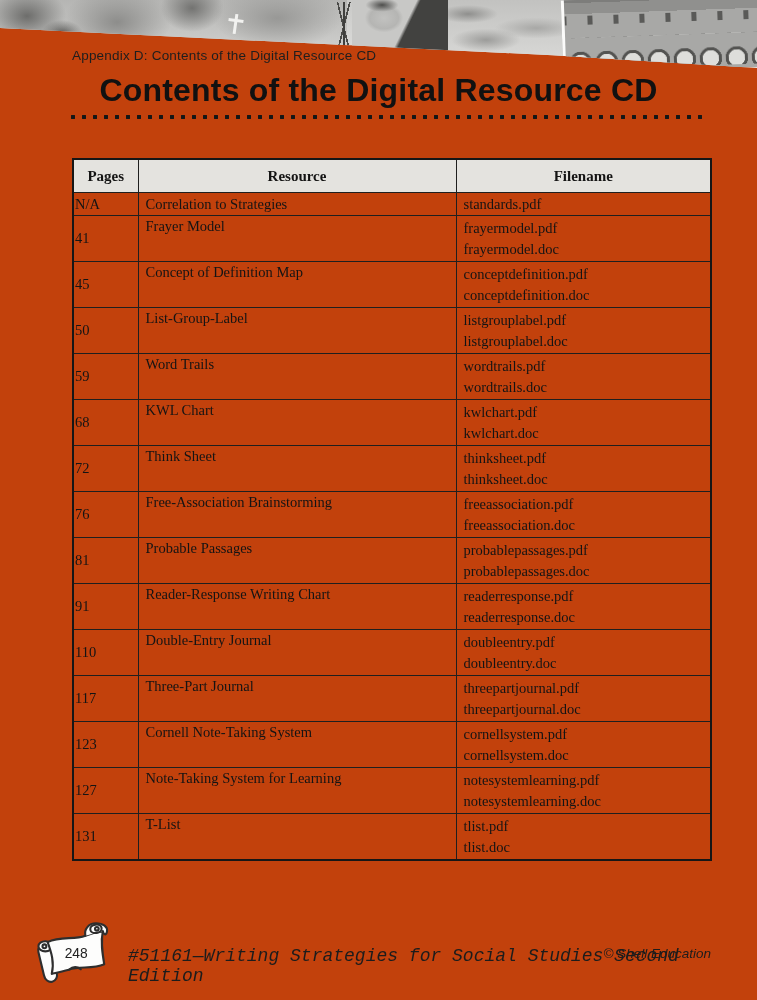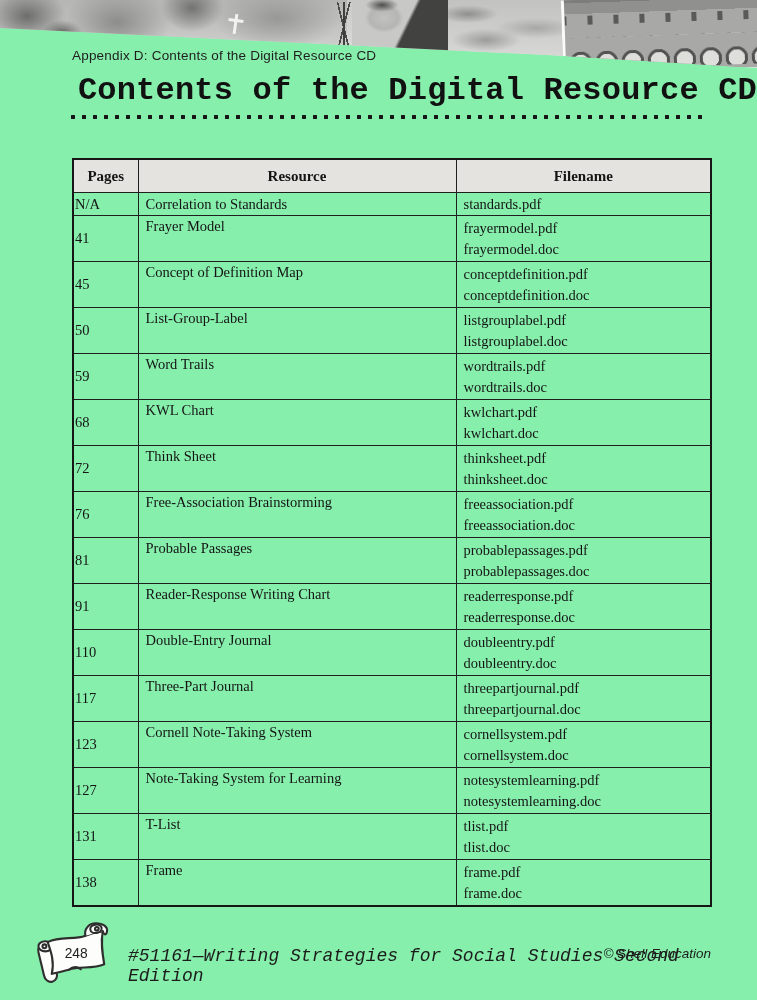--- a/index.html
+++ b/index.html
@@ -1,18 +1,18 @@
 <!DOCTYPE html>
 <html><head>
 <meta charset="utf-8">
 <style>
   html,body{margin:0;padding:0;background:#9b9b9b;}
   .page{
     position:relative; width:757px; height:1000px; margin:0 auto;
-    background:#86efac; overflow:hidden;
+    background:#c2410c; overflow:hidden;
     font-family:"Liberation Serif", serif; color:#1a1a1a;
   }
 
   
   .banner{
     position:absolute; top:0; left:0; width:757px; height:70px;
     background:linear-gradient(#c9c9c7,#e2e2e0);
     clip-path:polygon(0 0, 100% 0, 100% 97%, 73% 79%, 0 40%);
   }
   .banner > div{position:absolute;}
@@ -68,21 +68,21 @@
     background-repeat:repeat-x, repeat-x, no-repeat, no-repeat;
   }
 
   
   .breadcrumb{
     position:absolute; left:72px; top:48px; font-family:"Liberation Sans", sans-serif;
     font-size:13.5px; color:#1e1e1e; letter-spacing:.2px;
   }
   .title{
     position:absolute; left:0; top:72px; width:757px; margin:0;
-    text-align:right; font-family:Liberation Mono, monospace;
+    text-align:center; font-family:Liberation Sans, sans-serif;
     font-size:32px; font-weight:bold; color:#111; letter-spacing:.2px;
   }
   .dotted{
     position:absolute; left:70px; top:114px; width:638px; height:6px;
     background-image:radial-gradient(circle at 3px 3px, #161616 2.1px, transparent 2.5px);
     background-size:11px 6px; background-repeat:repeat-x;
   }
 
   
   table.contents{
@@ -154,21 +154,21 @@
     <thead>
       <tr>
         <th>Pages</th>
         <th>Resource</th>
         <th>Filename</th>
       </tr>
     </thead>
     <tbody id="table-body">
         <tr class="single">
           <td class="col-pages">N/A</td>
-          <td class="col-resource">Correlation to Standards</td>
+          <td class="col-resource">Correlation to Strategies</td>
           <td class="col-filename">
             <div class="fline">standards.pdf</div>
           </td>
         </tr>
         <tr class="double">
           <td class="col-pages">41</td>
           <td class="col-resource">Frayer Model</td>
           <td class="col-filename">
             <div class="fline">frayermodel.pdf</div>
             <div class="fline">frayermodel.doc</div>
@@ -269,28 +269,20 @@
             <div class="fline">notesystemlearning.pdf</div>
             <div class="fline">notesystemlearning.doc</div>
           </td>
         </tr>
         <tr class="double">
           <td class="col-pages">131</td>
           <td class="col-resource">T-List</td>
           <td class="col-filename">
             <div class="fline">tlist.pdf</div>
             <div class="fline">tlist.doc</div>
-          </td>
-        </tr>
-        <tr class="double">
-          <td class="col-pages">138</td>
-          <td class="col-resource">Frame</td>
-          <td class="col-filename">
-            <div class="fline">frame.pdf</div>
-            <div class="fline">frame.doc</div>
           </td>
         </tr>
       </tbody>
   </table>
 
   <div class="footer-scroll">
     <svg viewBox="0 0 100 80" width="92" height="74" aria-hidden="true">
       <g fill="#fdfdfc" stroke="#2e2e2e" stroke-width="2.3" stroke-linecap="round" stroke-linejoin="round">
         <path d="M14 28 C 8 29 5.5 33 7 37 L 13 62 C 14 67 18 70 22 69 C 26 68 28 64 27 60 L 21 33 Z"></path>
         <ellipse cx="14.5" cy="30.5" rx="7.5" ry="5.5"></ellipse>

